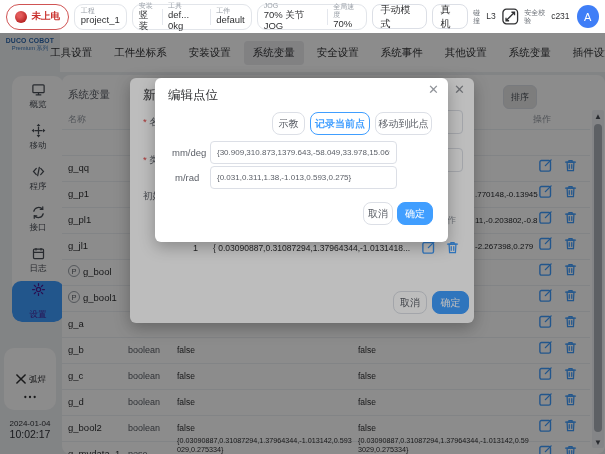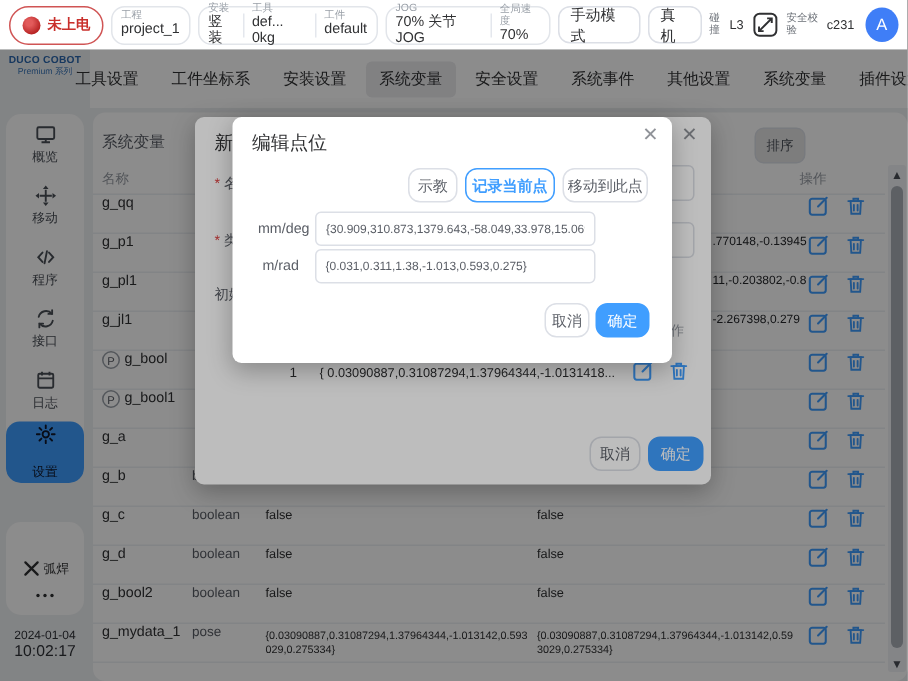--- a/index.html
+++ b/index.html
@@ -27,25 +27,25 @@
   .workspace{position:absolute;left:0;top:33px;width:605px;height:421px;z-index:1;}
   .tabbar{position:absolute;left:60px;top:0;width:545px;height:39px;background:#fff;display:flex;align-items:center;justify-content:center;gap:4px;}
   .tab{font-size:10.5px;color:#303133;padding:5px 9px;border-radius:4px;white-space:nowrap;}
   .tab.selected{background:#ebebee;}
 
   
   .sidebar{position:absolute;left:0;top:0;width:60px;height:421px;}
   .logo{position:absolute;left:2px;top:4px;width:56px;text-align:center;line-height:1.2;}
   .logo .t{font-size:6.8px;font-weight:bold;color:#2b67ad;letter-spacing:.2px;}
   .logo .s{font-size:5.8px;color:#3a77b8;}
-  .navcard{position:absolute;left:4px;top:43px;width:52px;height:246px;background:#fff;border-radius:10px;overflow:hidden;}
+  .navcard{position:absolute;left:12px;top:43px;width:52px;height:246px;background:#fff;border-radius:10px;overflow:hidden;}
   .nav-item{height:41px;display:flex;flex-direction:column;align-items:center;justify-content:center;gap:2px;color:#4a4f57;}
   .nav-item svg{width:15px;height:15px;}
   .nav-item .nl{font-size:8.5px;}
-  .nav-item.selected{background:#409EFF;border-radius:9px;color:#0f172a;gap:12px;}
+  .nav-item.selected{background:#409EFF;border-radius:9px;color:#4c1d95;gap:12px;}
   .toolcard{position:absolute;left:4px;top:315px;width:52px;height:62px;background:#fff;border-radius:10px;display:flex;flex-direction:column;align-items:center;}
   .weld{display:flex;flex-direction:row;align-items:flex-end;justify-content:center;height:38px;color:#303133;gap:1px;}
   .weld svg{width:14px;height:14px;}
   .weld .nl{font-size:8.5px;}
   .more-dots{height:22px;display:flex;align-items:center;color:#303133;}
   .more-dots svg{width:16px;height:16px;}
   .clock{position:absolute;left:0;top:386px;width:60px;text-align:center;color:#2f3237;}
   .clock .d{font-size:8px;}
   .clock .t{font-size:10.5px;}
 
@@ -53,21 +53,21 @@
   .panel{position:absolute;left:62px;top:42px;width:543px;height:379px;background:#fff;border-radius:8px;}
   .panel-title{position:absolute;left:6px;top:13px;font-size:10.5px;color:#5a5e66;}
   .btn-sort{position:absolute;left:441px;top:10px;width:34px;height:24px;}
   .btn-add{position:absolute;left:484px;top:10px;width:50px;height:24px;}
   .panel .hbtn{border:1px solid #dcdfe6;border-radius:6px;background:#e5e5e5;font-size:9px;color:#4a4f57;display:flex;align-items:center;justify-content:center;}
   .thead{position:absolute;left:0;top:33px;width:528px;height:22px;border-bottom:1px solid #edf0f4;font-size:9px;color:#979ca4;}
   .th-name{position:absolute;left:6px;top:5px;}
   .th-action{position:absolute;left:471px;top:5px;}
   .tbody{position:absolute;left:0;top:55px;width:528px;}
   .trow{position:relative;height:26px;border-bottom:1px solid #eef1f5;}
-  .cell{position:absolute;top:0;height:26px;display:flex;align-items:flex-start;}
+  .cell{position:absolute;top:17px;height:26px;display:flex;align-items:flex-end;}
   .c-name{left:6px;font-size:9.5px;color:#303133;gap:3px;}
   .pbadge{width:12px;height:12px;border:1px solid #9aa0a8;border-radius:50%;font-size:7.5px;color:#5a5e66;display:flex;align-items:center;justify-content:center;}
   .c-type{left:66px;font-size:9px;color:#5a5e66;}
   .c-init{left:115px;width:176px;font-size:8.5px;color:#303133;}
   .c-cur{left:296px;width:172px;font-size:8.5px;color:#303133;}
   .c-frag{left:413px;font-size:8px;color:#26282c;white-space:nowrap;}
   .c-actions{left:476px;gap:10px;color:#409EFF;}
   .c-actions svg{width:15px;height:15px;cursor:pointer;}
   .pose-row .c-init,.pose-row .c-cur{font-size:7.2px;line-height:1.25;display:block;padding-top:3px;word-break:break-all;}
   .scrollbar{position:absolute;right:1px;top:35px;width:12px;height:338px;background:#f1f3f6;border-radius:2px;}

